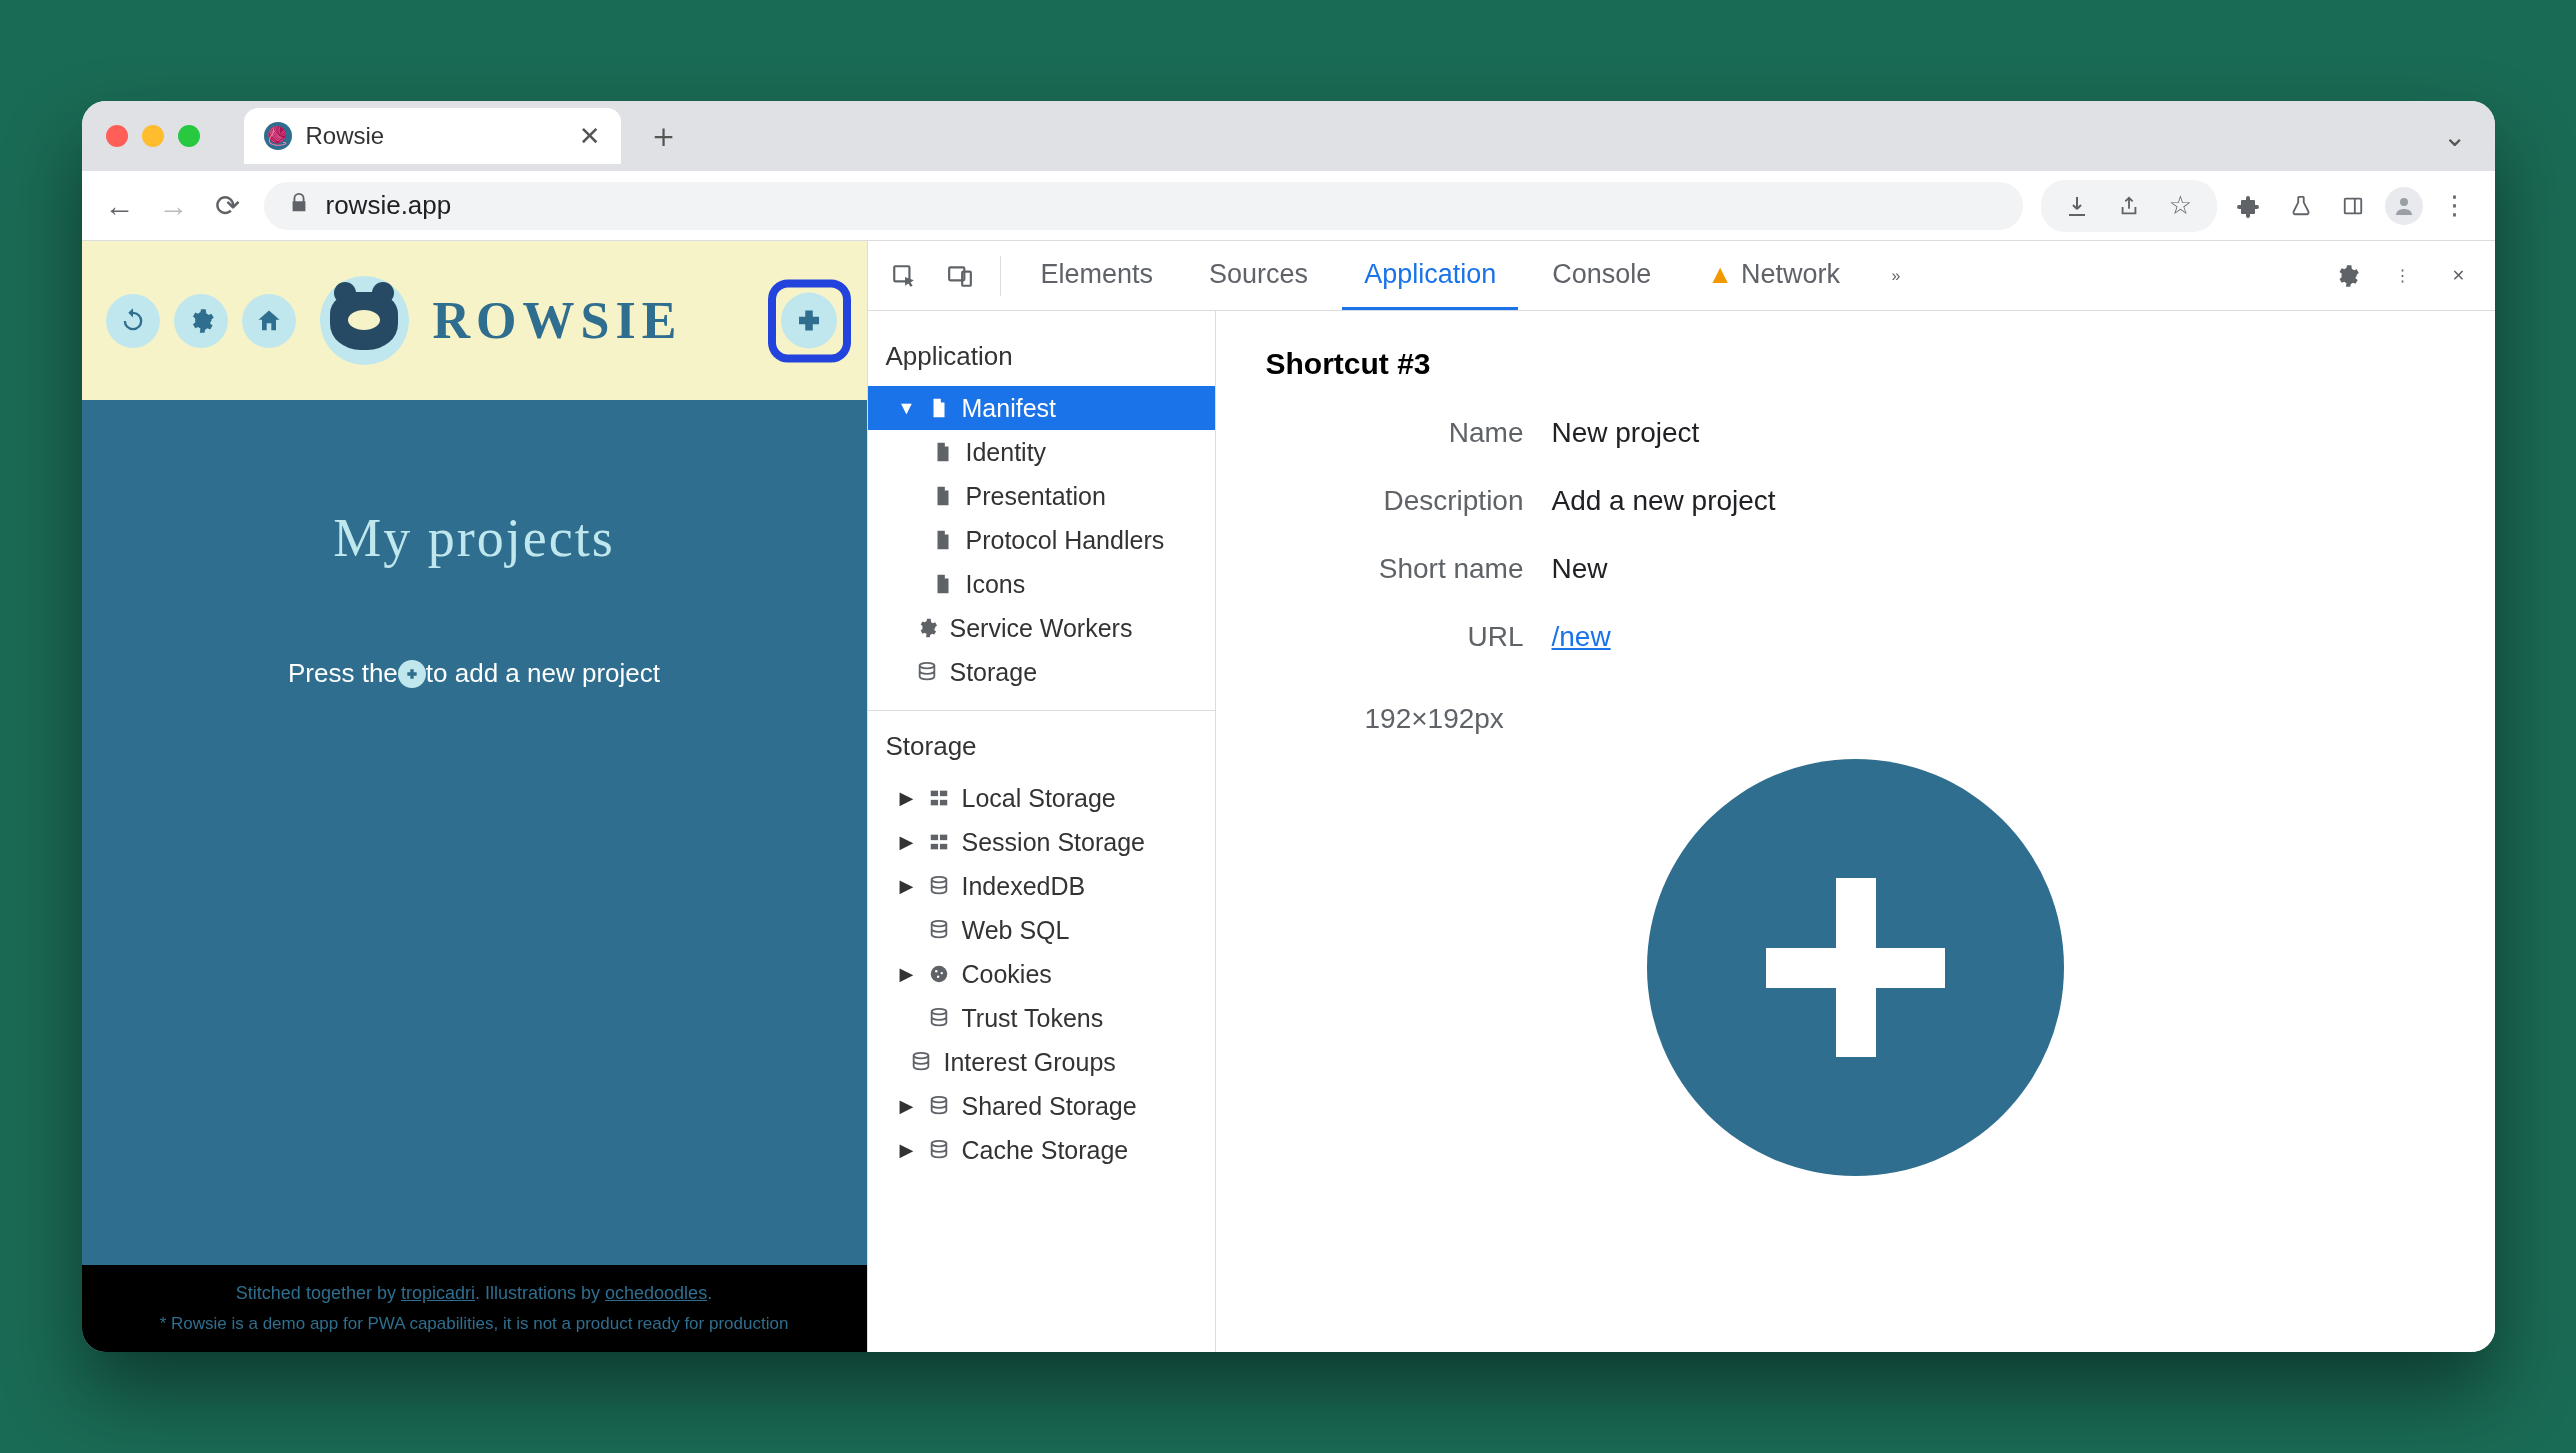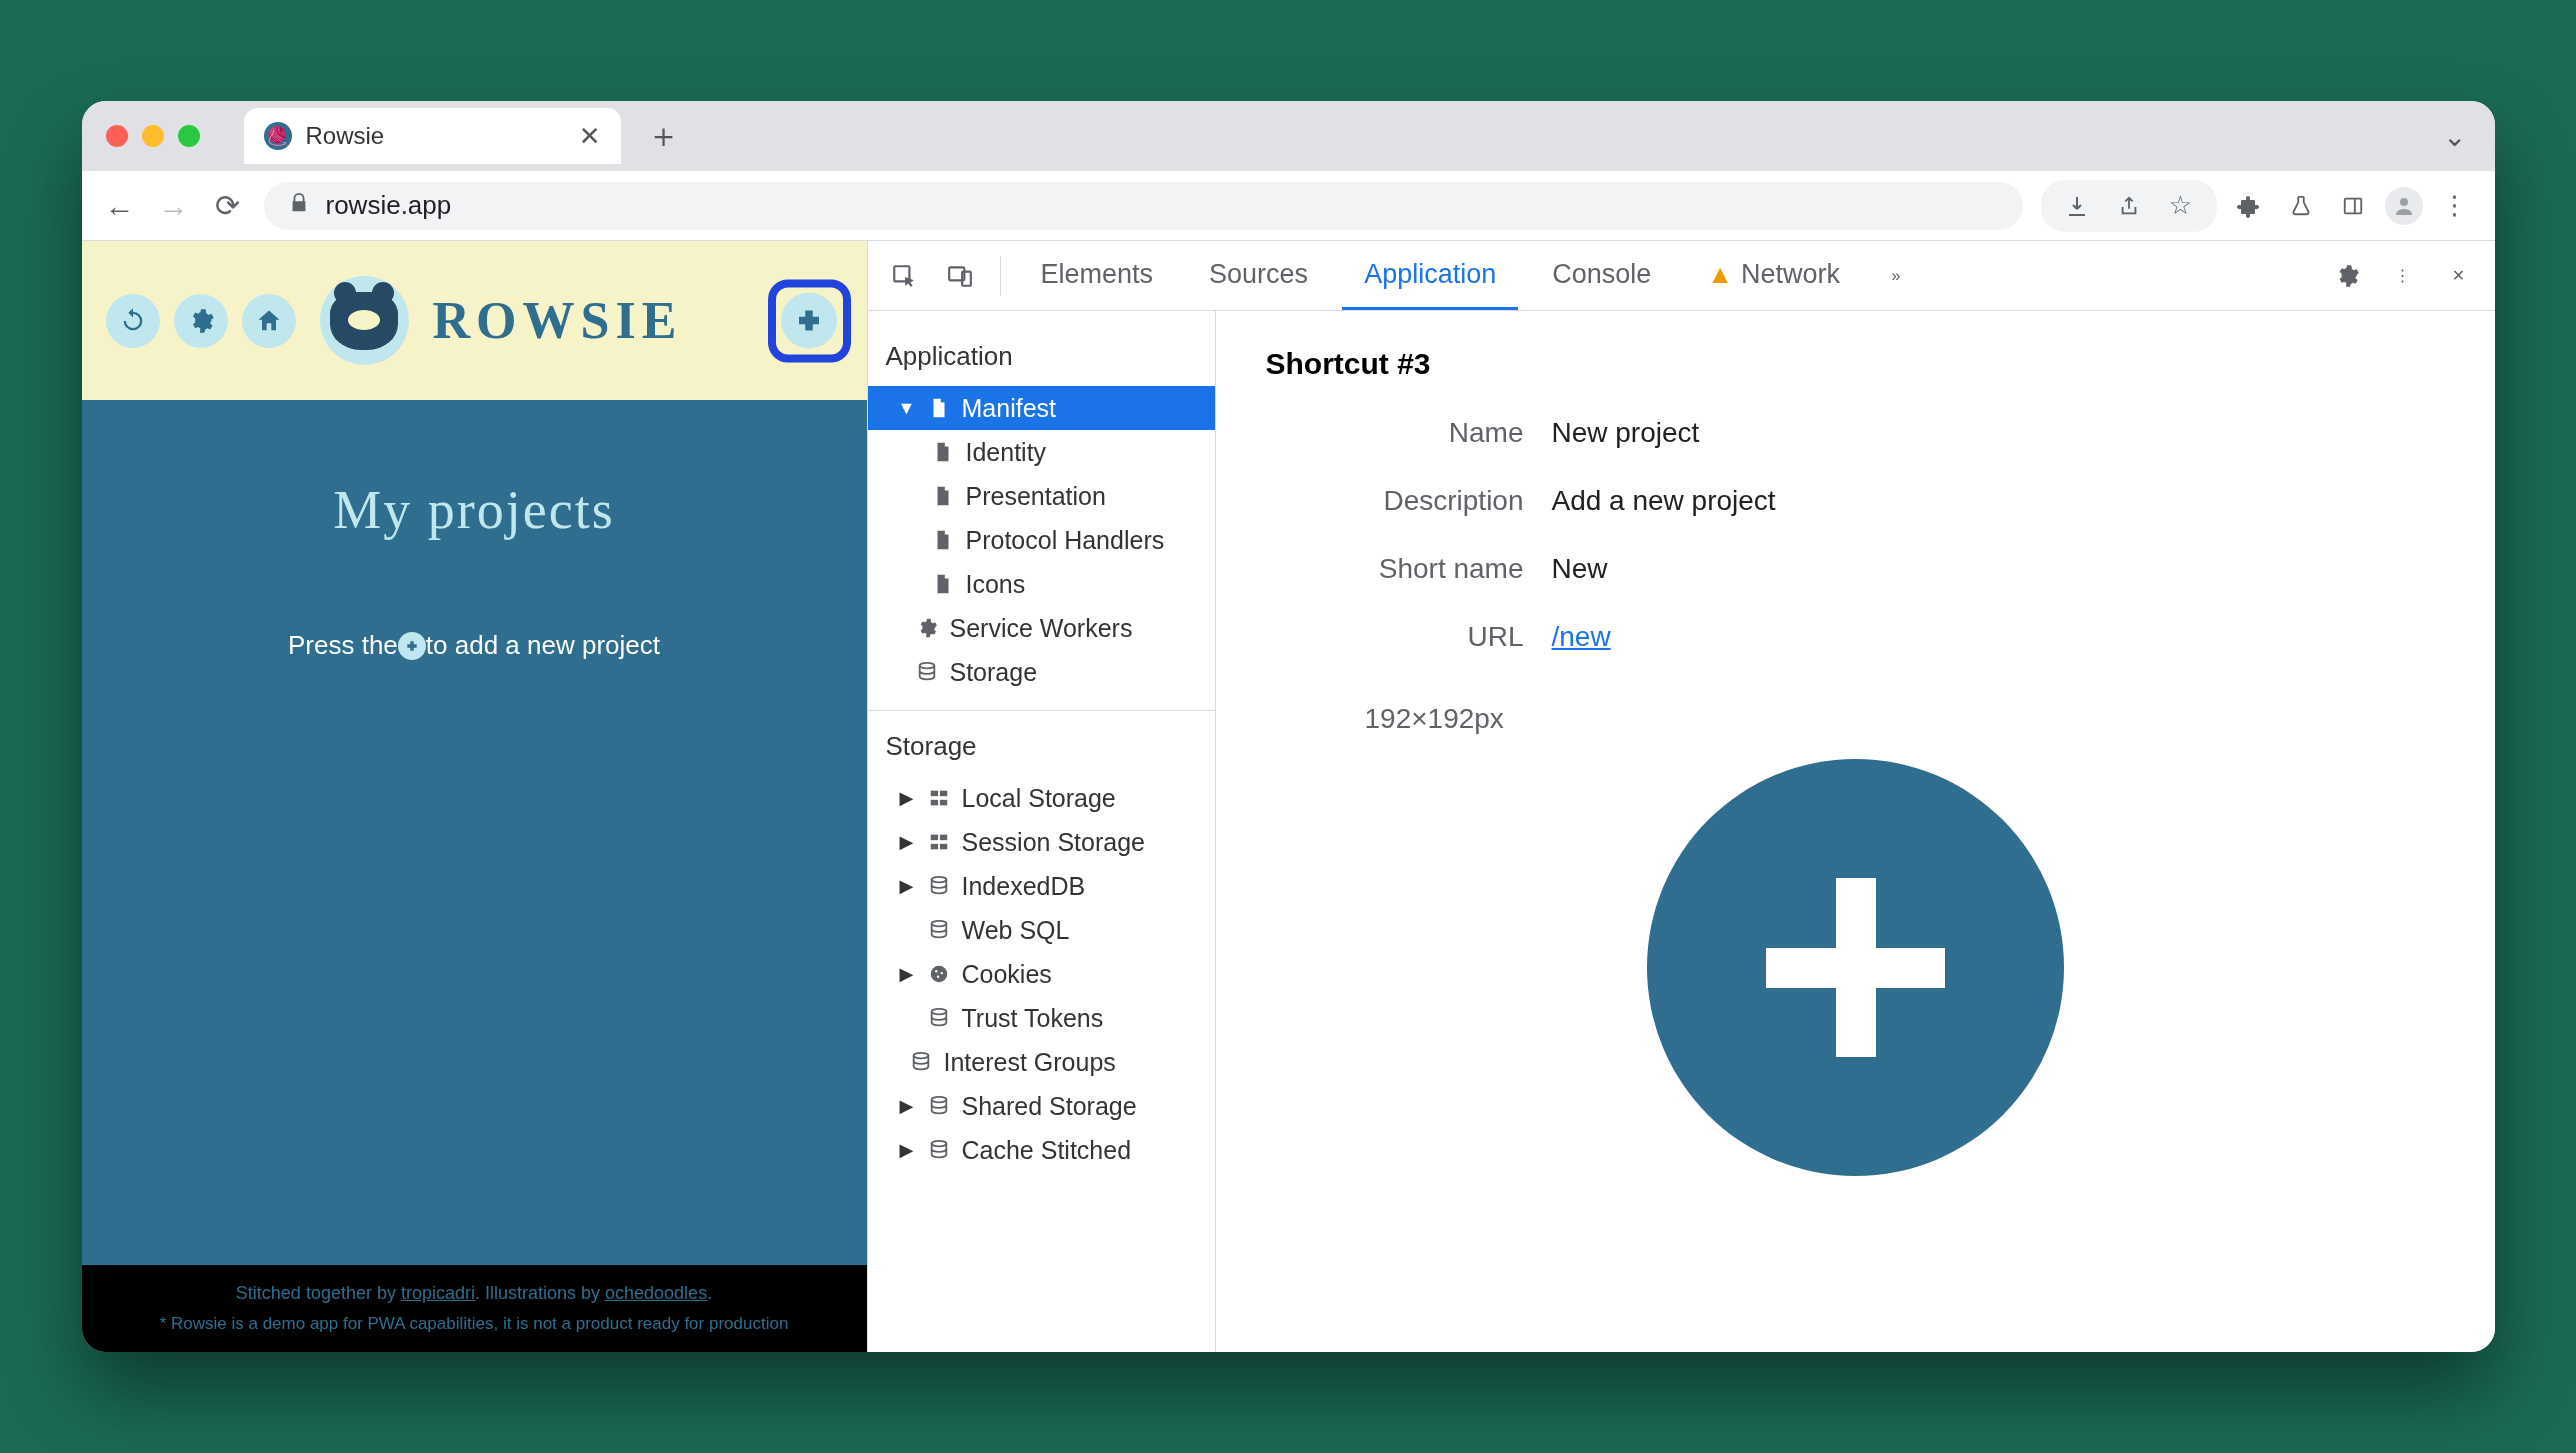--- a/index.html
+++ b/index.html
@@ -85,21 +85,21 @@
     width:83px;height:83px;border:8px solid #2244dd;border-radius:20px;
     display:flex;align-items:center;justify-content:center;
   }
   .addbig .inner{width:56px;height:56px;border-radius:50%;background:#bfe7ed;display:flex;align-items:center;justify-content:center;}
   .addbig svg{width:30px;height:30px;stroke:#2f6e8e;stroke-width:6;fill:none;}
   .appbody{
     flex:1; background:#2f6e8e; color:#bfe7ed; text-align:center; padding-top:79px;
   }
   .appbody h1{
     font-family:"Comic Sans MS","Segoe Script",cursive;
-    font-size:54px; font-weight:normal; letter-spacing:2px; margin-bottom:89px;
+    font-size:54px; font-weight:normal; letter-spacing:2px; margin-bottom:89px;margin-top:28px;
   }
   .hint{ font-size:26px; color:#fff; display:inline-flex; align-items:center; }
   .smalladd{width:28px;height:28px;border-radius:50%;background:#bfe7ed;display:inline-flex;align-items:center;justify-content:center;}
   .smalladd svg{width:16px;height:16px;stroke:#2f6e8e;stroke-width:5;fill:none;}
   .appfooter{
     background:#000000; color:#2f6e8e; padding:18px 16px; text-align:center; font-size:18px;
   }
   .appfooter a{color:#2f6e8e;text-decoration:underline;}
   .appfooter .l2{font-size:17px;margin-top:10px;}
   
@@ -431,21 +431,21 @@
                   <path d="M4 5v6c0 1.7 3.6 3 8 3s8-1.3 8-3V5M4 11v6c0 1.7 3.6 3 8 3s8-1.3 8-3v-6"></path>
                 </svg>
                 <span>Shared Storage</span>
               </div>
               <div class="dt-item" style="padding-left: 30px;">
                 <span class="arrow">▶</span>
                 <svg class="ico-db" viewBox="0 0 24 24">
                   <ellipse cx="12" cy="5" rx="8" ry="3"></ellipse>
                   <path d="M4 5v6c0 1.7 3.6 3 8 3s8-1.3 8-3V5M4 11v6c0 1.7 3.6 3 8 3s8-1.3 8-3v-6"></path>
                 </svg>
-                <span>Cache Stitched</span>
+                <span>Cache Storage</span>
               </div>
             </div>
         </div>
 
         <div class="dt-detail">
           <h2>Shortcut #3</h2>
           <div class="kv">
               <div class="k">Name</div>
               <div class="v">New project</div>
             </div>

